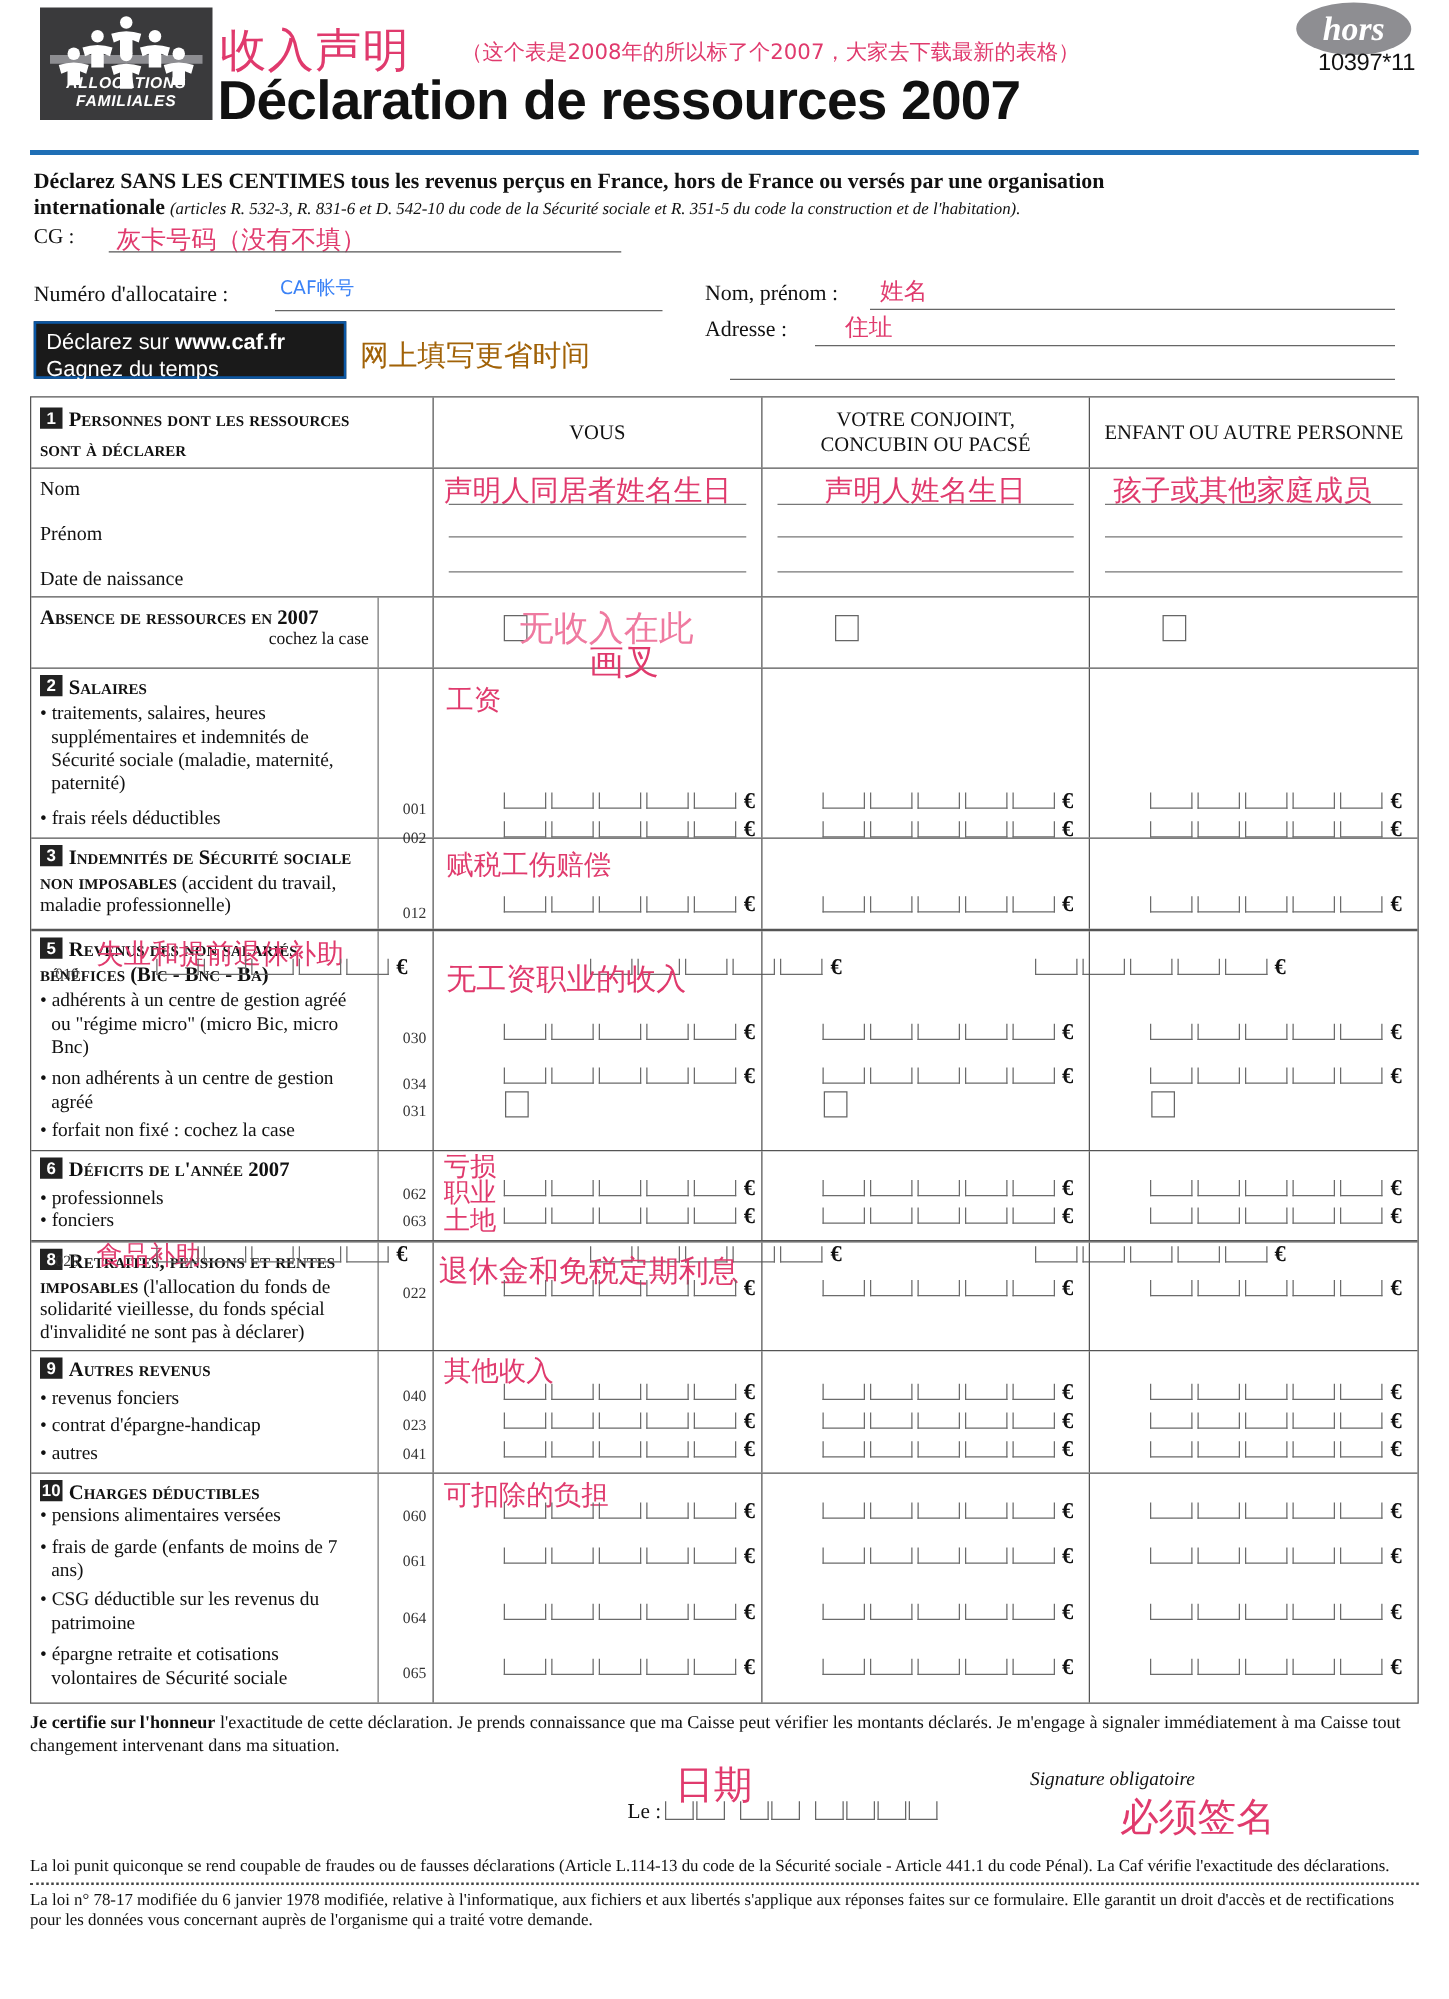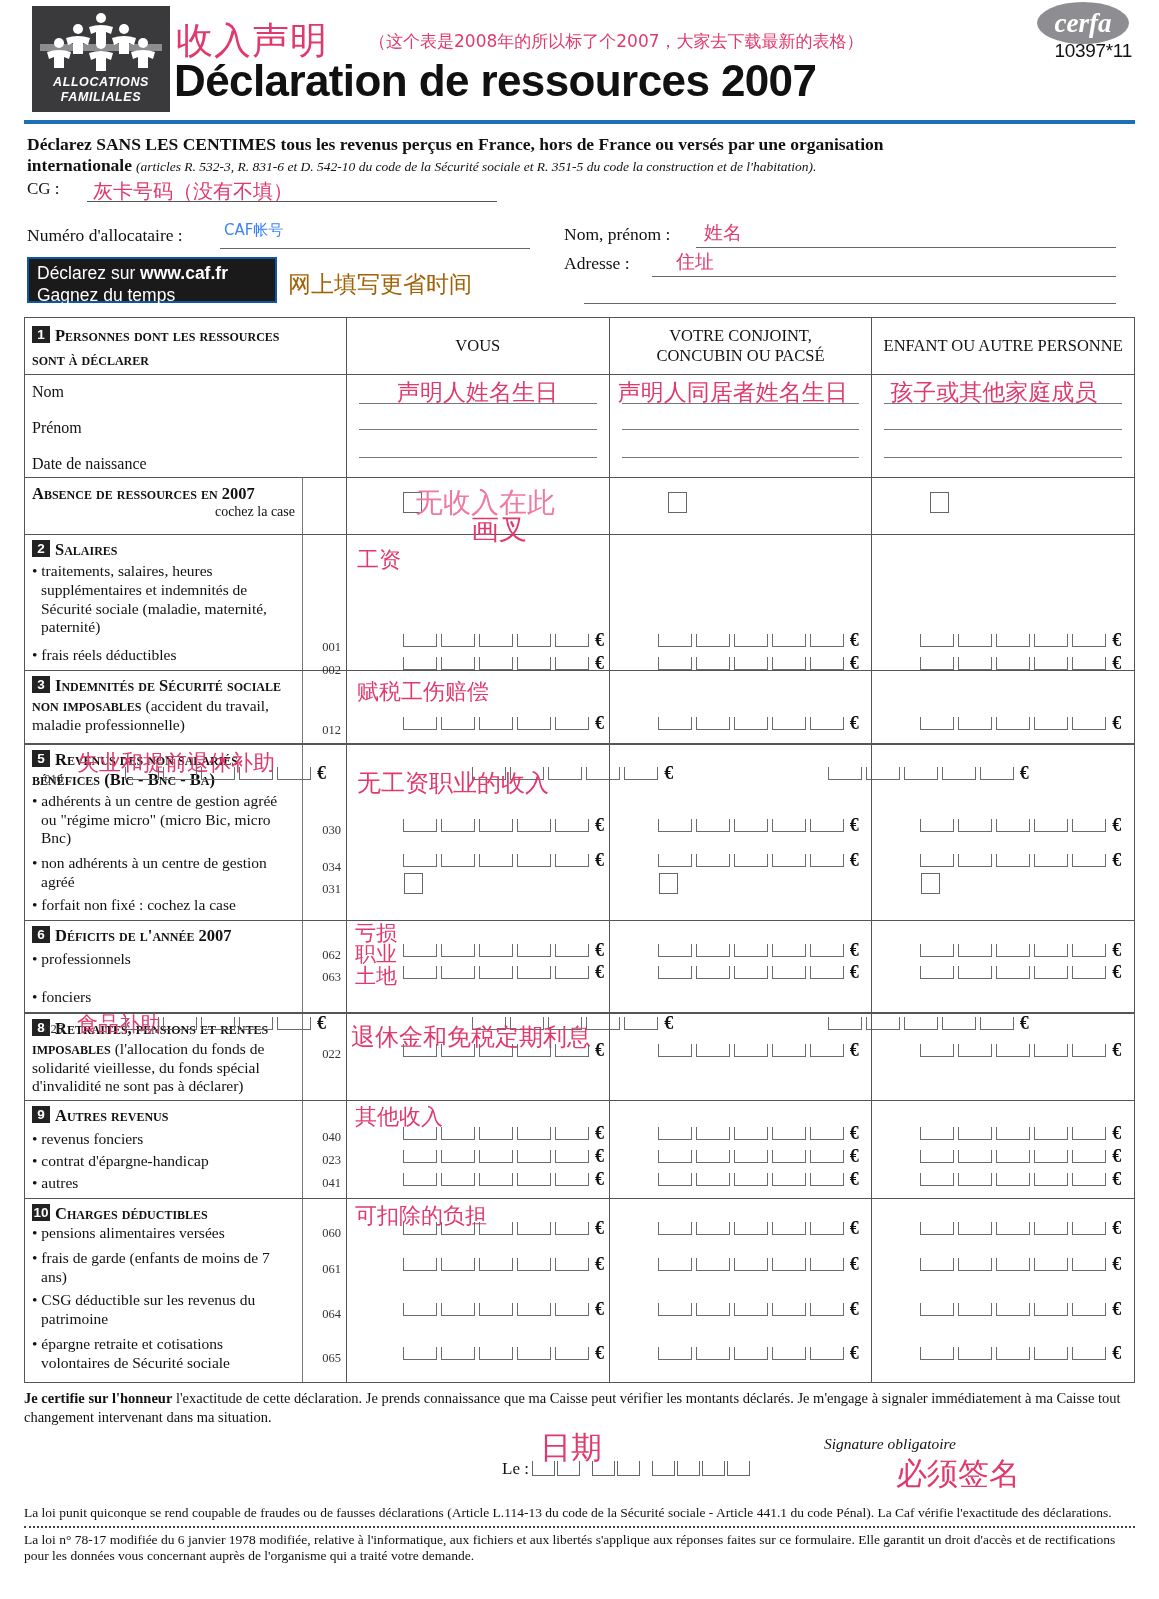--- a/index.html
+++ b/index.html
@@ -11,21 +11,21 @@
     color:#111;
     position:relative;
     overflow:hidden;
   }
   .page { position:relative; width:1159px; height:1599px; padding:0 24px; }
 
   
   .header { position:relative; height:118px; }
   .logo {
     position:absolute; left:8px; top:6px;
-    width:138px; height:106px;
+    width:138px; height:90px;
     background:#3a3a3c;
     display:flex; flex-direction:column;
     align-items:center; justify-content:flex-end;
     padding-bottom:6px;
   }
   .logo-figs { position:absolute; top:4px; left:0; width:138px; height:64px; }
   .logo-txt {
     color:#fff; font-family:"Liberation Sans", sans-serif;
     font-style:italic; font-weight:bold; font-size:12.5px;
     letter-spacing:.6px; text-align:center; line-height:1.25;
@@ -209,21 +209,21 @@
       </svg>
       <div class="logo-txt">
         <span>ALLOCATIONS</span><br>
         <span>FAMILIALES</span>
       </div>
     </div>
 
     <div class="cn-title">收入声明</div>
     <div class="cn-note">（这个表是2008年的所以标了个2007，大家去下载最新的表格）</div>
     <div class="fr-title">Déclaration de ressources 2007</div>
-    <div class="cerfa-oval">cerfa</div>
+    <div class="cerfa-oval">hors</div>
     <div class="cerfa-num">10397*11</div>
   </div>
   <div class="blue-rule"></div>
 
   <div class="intro">
     <div class="intro-b">Déclarez SANS LES CENTIMES tous les revenus perçus en France, hors de France ou versés par une organisation</div>
     <div><span class="intro-b">internationale</span>
       <span class="intro-i">(articles R. 532-3, R. 831-6 et D. 542-10 du code de la Sécurité sociale et R. 351-5 du code la construction et de l'habitation).</span></div>
     <div class="cg-row">
       <span class="cg-lbl">CG :</span>
@@ -274,29 +274,29 @@
     </div>
 
     <div class="body-row rowsep">
       <div class="c-left" style="width:322px; border-right:1.4px solid #555; padding-top:8px">
         <div style="font-size:16px; margin-bottom:18px">Nom</div>
         <div style="font-size:16px; margin-bottom:18px">Prénom</div>
         <div style="font-size:16px">Date de naissance</div>
       </div>
       <div class="c-val">
         <div class="nameblock">
-          <div class="cnote" style="left:50px; top:2px; font-size:23px">声明人姓名生日</div>
+          <div class="cnote" style="left:8px; top:2px; font-size:23px">声明人同居者姓名生日</div>
           <div class="ln" style="top:28px"></div>
           <div class="ln" style="top:54px"></div>
           <div class="ln" style="top:82px"></div>
         </div>
       </div>
       <div class="c-val">
         <div class="nameblock">
-          <div class="cnote" style="left:8px; top:2px; font-size:23px">声明人同居者姓名生日</div>
+          <div class="cnote" style="left:50px; top:2px; font-size:23px">声明人姓名生日</div>
           <div class="ln" style="top:28px"></div>
           <div class="ln" style="top:54px"></div>
           <div class="ln" style="top:82px"></div>
         </div>
       </div>
       <div class="c-val">
         <div class="nameblock">
           <div class="cnote" style="left:18px; top:2px; font-size:23px">孩子或其他家庭成员</div>
           <div class="ln" style="top:28px"></div>
           <div class="ln" style="top:54px"></div>
@@ -538,21 +538,21 @@
             <b class="eur">€</b>
           </span>
         <span class="chk" style="position:absolute; left:49px; top:128px"></span>
       </div>
     </div>
 
     <div class="body-row rowsep">
       <div class="c-left" style="padding:5px 7px">
         <div><span class="sec-num">6</span><span class="sec-title">Déficits de l'année 2007</span></div>
         <div class="bullet" style="margin-top:4px">professionnels</div>
-        <div class="bullet" style="margin-top:20px">fonciers</div>
+        <div class="bullet" style="margin-top:0">fonciers</div>
       </div>
       <div class="c-code">
         <div style="position:absolute; right:5px; top:27px">062</div>
         <div style="position:absolute; right:5px; top:49px">063</div>
       </div>
       <div class="c-val">
         <span class="cnote" style="left:8px; top:-2px; font-size:21px">亏损</span>
         <span class="cnote" style="left:8px; top:19px; font-size:21px">职业</span>
         <span class="cnote" style="left:8px; top:41px; font-size:21px">土地</span>
         <span class="comb amt" style="left:56px; top:22px">

